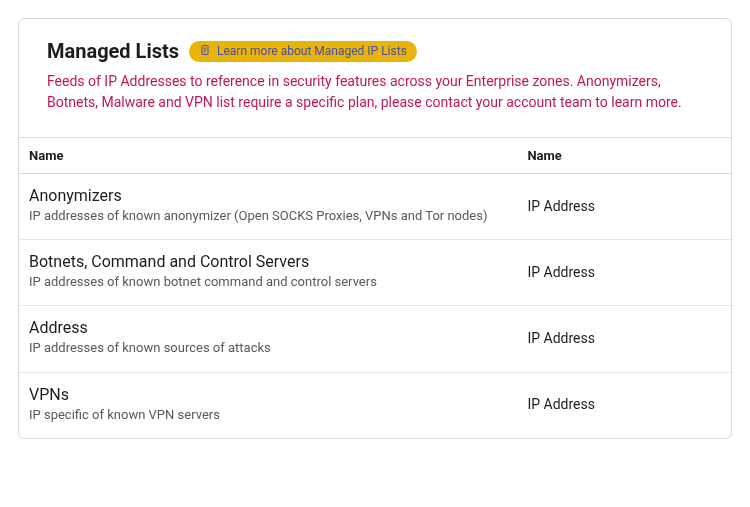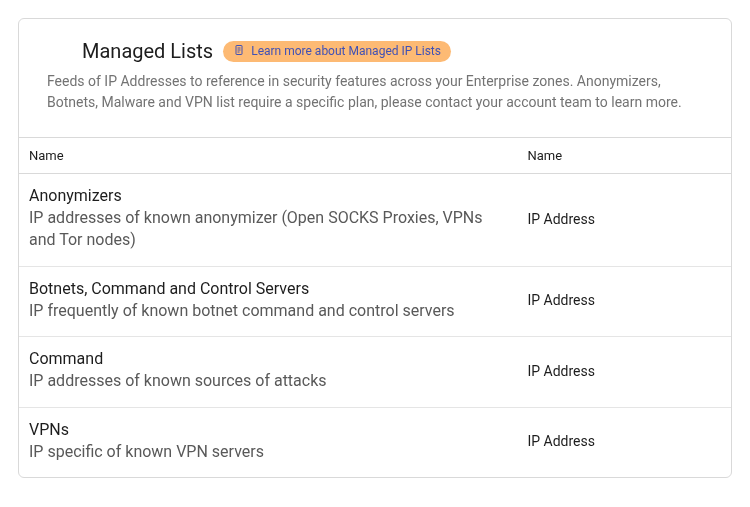--- a/index.html
+++ b/index.html
@@ -24,54 +24,53 @@
       padding: 20px 28px 24px 28px;
     }
     .title-row {
       display: flex;
       align-items: center;
       gap: 10px;
       margin-bottom: 8px;
     }
     .title {
       font-size: 20px;
-      font-weight: 400;
+      font-weight: 700;
       color: #1d1d1d;
-      margin-left: 35px;
     }
     .learn-more-pill {
       display: inline-flex;
       align-items: center;
       gap: 6px;
-      background: #fdba74;
+      background: #eab308;
       color: #4051b5;
       font-size: 12px;
       padding: 3px 10px;
       border-radius: 12px;
       text-decoration: none;
       cursor: pointer;
     }
     .learn-more-pill svg {
       width: 12px;
       height: 12px;
       flex: none;
     }
     .description {
       font-size: 14px;
-      color: #737373;
+      color: #be185d;
       line-height: 1.5;
     }
     .table {
       width: 100%;
       border-collapse: collapse;
     }
     .table thead th {
       text-align: left;
       font-size: 13px;
-      font-weight: 400;
+      font-weight: 700;
       color: #1d1d1d;
       padding: 10px 10px;
       border-top: 1px solid #d9d9d9;
       border-bottom: 1px solid #d9d9d9;
     }
     .table tbody td {
       padding: 12px 10px 14px 10px;
       border-bottom: 1px solid #e5e5e5;
       vertical-align: middle;
       font-size: 14px;
@@ -80,21 +79,21 @@
     .table tbody tr:last-child td {
       border-bottom: none;
     }
     .row-name {
       font-weight: 400;
       color: #1d1d1d;
       font-size: 16px;
       margin-bottom: 2px;
     }
     .row-desc {
-      font-size: 16px;
+      font-size: 13px;
       color: #595959;
       line-height: 1.4;
     }
     .col-name {
       width: 70%;
     }
     .col-type {
       width: 30%;
     }
   </style>
@@ -131,27 +130,27 @@
       <tr>
         <td class="col-name">
           <div class="row-name">Anonymizers</div>
           <div class="row-desc">IP addresses of known anonymizer (Open SOCKS Proxies, VPNs and Tor nodes)</div>
         </td>
         <td class="col-type">IP Address</td>
       </tr>
       <tr>
         <td class="col-name">
           <div class="row-name">Botnets, Command and Control Servers</div>
-          <div class="row-desc">IP frequently of known botnet command and control servers</div>
+          <div class="row-desc">IP addresses of known botnet command and control servers</div>
         </td>
         <td class="col-type">IP Address</td>
       </tr>
       <tr>
         <td class="col-name">
-          <div class="row-name">Command</div>
+          <div class="row-name">Address</div>
           <div class="row-desc">IP addresses of known sources of attacks</div>
         </td>
         <td class="col-type">IP Address</td>
       </tr>
       <tr>
         <td class="col-name">
           <div class="row-name">VPNs</div>
           <div class="row-desc">IP specific of known VPN servers</div>
         </td>
         <td class="col-type">IP Address</td>

